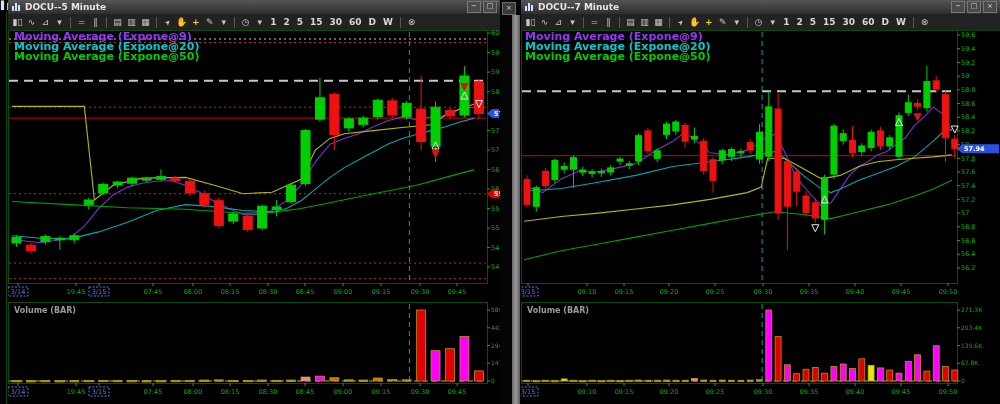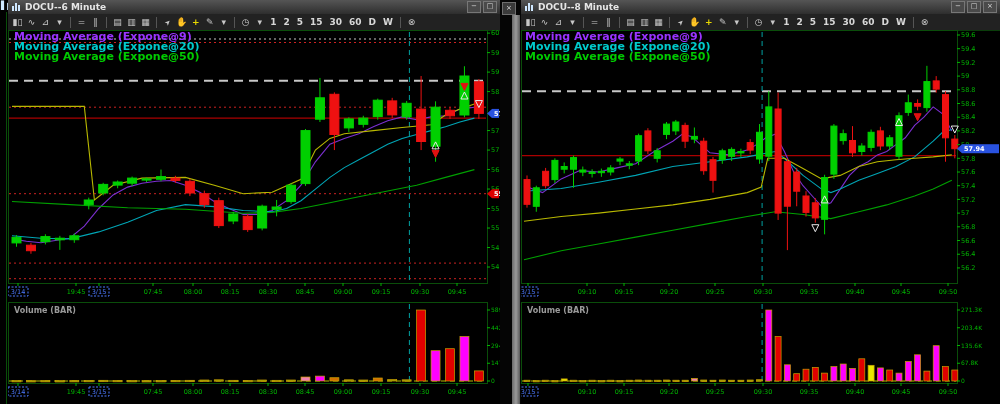--- a/index.html
+++ b/index.html
@@ -38,21 +38,21 @@
   </div>
   <div class="greenline" style="left:6px;top:12px;height:392px"></div>
 
   <div class="window" id="win-left" style="left:8px;width:492px">
     <div class="titlebar">
       <svg width="10" height="10">
         <rect x="1" y="4" width="2" height="5" fill="#cfe8ff"></rect>
           <rect x="4" y="1" width="2" height="8" fill="#cfe8ff"></rect>
           <rect x="7" y="3" width="2" height="6" fill="#cfe8ff"></rect>
       </svg>
-      <span class="title">DOCU--6 Minute</span>
+      <span class="title">DOCU--5 Minute</span>
       <span class="winbtns">
           <span class="winbtn">−</span>
           <span class="winbtn">□</span>
         </span>
     </div>
     <div class="toolbar">
         <span class="tbicon">▮▯</span>
         <span class="tbicon">∿</span>
         <span class="tbicon">⊿</span>
         <span class="tbicon">▾</span>
@@ -309,21 +309,21 @@
   <div class="gapx" style="left:502px;top:2px">×</div>
   <div class="splitter" style="left:512px;top:15px;width:8px;height:389px"></div>
 
   <div class="window" id="win-right" style="left:521px;width:479px">
     <div class="titlebar">
       <svg width="10" height="10">
         <rect x="1" y="4" width="2" height="5" fill="#cfe8ff"></rect>
           <rect x="4" y="1" width="2" height="8" fill="#cfe8ff"></rect>
           <rect x="7" y="3" width="2" height="6" fill="#cfe8ff"></rect>
       </svg>
-      <span class="title">DOCU--8 Minute</span>
+      <span class="title">DOCU--7 Minute</span>
       <span class="winbtns">
           <span class="winbtn">−</span>
           <span class="winbtn">□</span>
           <span class="winbtn">×</span>
         </span>
     </div>
     <div class="toolbar">
         <span class="tbicon">▮▯</span>
         <span class="tbicon">∿</span>
         <span class="tbicon">⊿</span>

